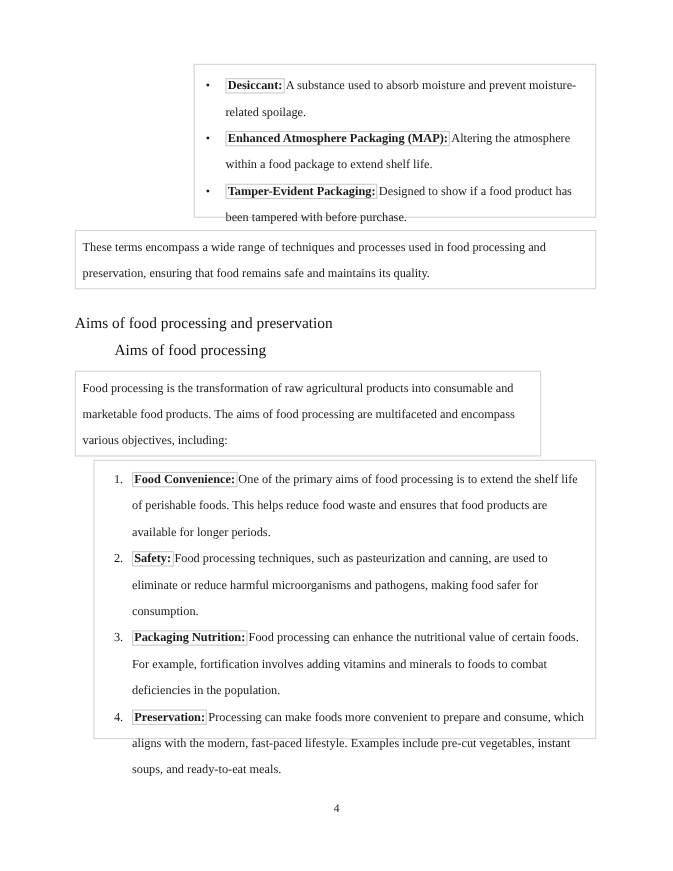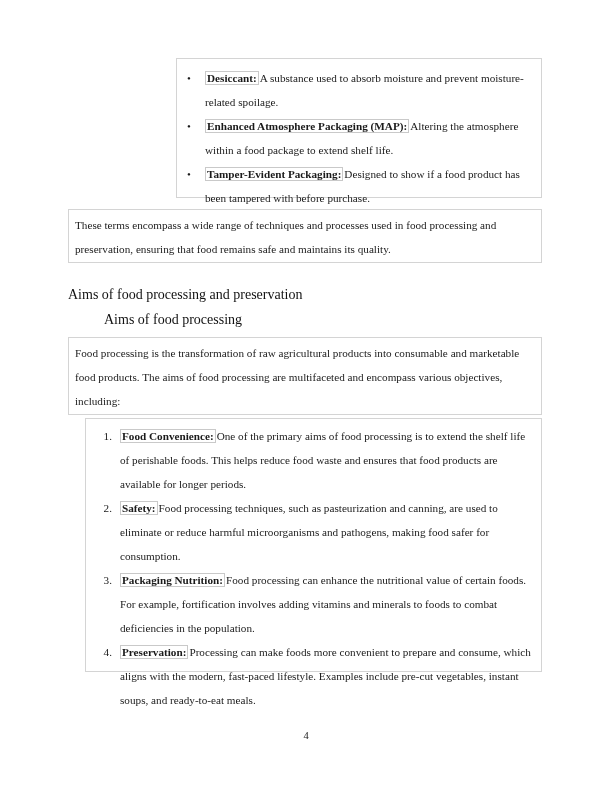--- a/index.html
+++ b/index.html
@@ -117,21 +117,21 @@
     left: 68px;
     top: 209px;
     width: 474px;
     height: 54px;
     padding: 3px 8px 3px 6px;
   }
 
   #intro-box {
     left: 68px;
     top: 337px;
-    width: 474px;
+    width: 424px;
     height: 78px;
     padding: 3px 8px 3px 6px;
   }
 
   #aims-box {
     left: 85px;
     top: 418px;
     width: 457px;
     height: 254px;
     padding: 5px 8px 6px 8px;

